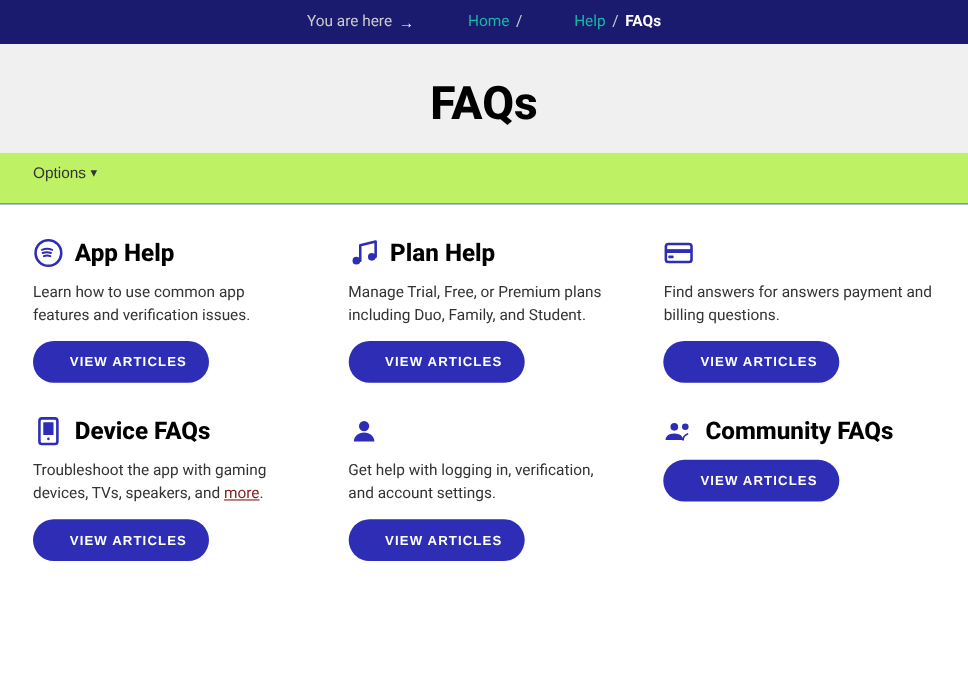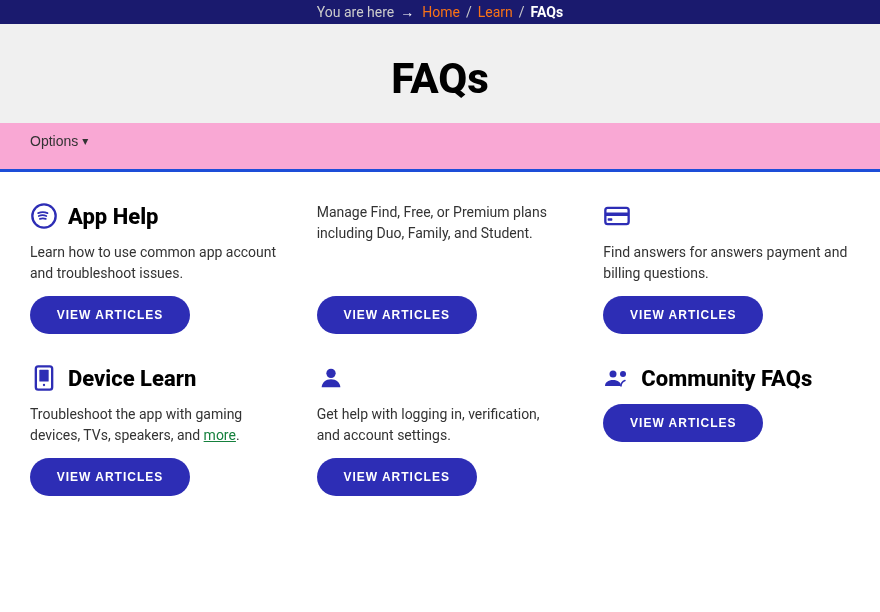--- a/index.html
+++ b/index.html
@@ -10,34 +10,35 @@
       min-height: 612px;
     }
 
     
     .breadcrumb-bar {
       background: #1a1a6e;
       color: #fff;
       display: flex;
       align-items: center;
       justify-content: center;
-      height: 24px;
+      height: 40px;
       font-size: 14px;
     }
     .breadcrumb-bar .you-are-here {
       color: #ccc;
       margin-right: 6px;
     }
     .breadcrumb-bar .arrow {
       margin-right: 8px;
     }
     .breadcrumb-bar a, .breadcrumb-bar span.crumb {
-      color: #f97316;
+      color: #14b8a6;
       text-decoration: none;
       font-weight: 400;
+      margin-left: 41px;
     }
     .breadcrumb-bar .separator {
       margin: 0 6px;
       color: #ccc;
     }
     .breadcrumb-bar .current {
       font-weight: 700;
       color: #fff;
     }
 
@@ -48,24 +49,24 @@
       padding: 30px 20px 20px;
     }
     .page-title {
       font-size: 42px;
       font-weight: 800;
       color: #000;
     }
 
     
     .options-bar {
-      background: #f9a8d4;
+      background: #bef264;
       padding: 10px 30px 20px;
       display: flex;
-      border-bottom: 3px solid #1d4ed8;
+      border-bottom: 1px solid #1d4ed8;
     }
     .options-btn {
       display: flex;
       align-items: center;
       gap: 4px;
       font-size: 14px;
       font-weight: 500;
       color: #333;
       background: none;
       border: none;
@@ -115,33 +116,33 @@
       display: inline-block;
       background: #2d2db5;
       color: #fff;
       border: none;
       border-radius: 24px;
       padding: 12px 20px;
       font-size: 12px;
       font-weight: 800;
       letter-spacing: 1px;
       cursor: pointer;
-      text-align: center;
+      text-align: right;
       width: 160px;
     }
   </style>
 </head>
 <body>
 
 <div class="breadcrumb-bar">
   <span class="you-are-here">You are here</span>
   <span class="arrow">→</span>
   <a href="#" class="crumb">Home</a>
   <span class="separator">/</span>
-  <a href="#" class="crumb">Learn</a>
+  <a href="#" class="crumb">Help</a>
   <span class="separator">/</span>
   <span class="current">FAQs</span>
 </div>
 
 <div class="page-header">
   <h1 class="page-title">FAQs</h1>
 </div>
 
 <div class="options-bar">
   <button class="options-btn">
@@ -156,26 +157,34 @@
     <div class="card">
       <div class="card-title">
         <svg class="card-icon" viewBox="0 0 24 24" fill="#2d2db5" xmlns="http://www.w3.org/2000/svg">
           <circle cx="12" cy="12" r="10" fill="none" stroke="#2d2db5" stroke-width="2"></circle>
           <path d="M7 9.5c2.5-1 5.5-1 8 0" stroke="#2d2db5" stroke-width="1.5" stroke-linecap="round" fill="none"></path>
           <path d="M7.5 12c2-0.8 4.5-0.8 6.5 0" stroke="#2d2db5" stroke-width="1.5" stroke-linecap="round" fill="none"></path>
           <path d="M8.5 14.5c1.5-0.6 3.5-0.6 5 0" stroke="#2d2db5" stroke-width="1.5" stroke-linecap="round" fill="none"></path>
         </svg>
         <span>App Help</span>
       </div>
-      <p class="card-description">Learn how to use common app account and troubleshoot issues.</p>
-      <button class="view-articles-btn">VIEW ARTICLES</button>
-    </div>
-
-    <div class="card">
-      <p class="card-description">Manage Find, Free, or Premium plans including Duo, Family, and Student.</p>
+      <p class="card-description">Learn how to use common app features and verification issues.</p>
+      <button class="view-articles-btn">VIEW ARTICLES</button>
+    </div>
+
+    <div class="card">
+      <div class="card-title">
+        <svg class="card-icon" viewBox="0 0 24 24" fill="#2d2db5" xmlns="http://www.w3.org/2000/svg">
+          <path d="M9 18V6l12-3v12" stroke="#2d2db5" stroke-width="2" fill="none" stroke-linecap="round" stroke-linejoin="round"></path>
+          <circle cx="6" cy="18" r="3" fill="#2d2db5"></circle>
+          <circle cx="18" cy="15" r="3" fill="#2d2db5"></circle>
+        </svg>
+        <span>Plan Help</span>
+      </div>
+      <p class="card-description">Manage Trial, Free, or Premium plans including Duo, Family, and Student.</p>
       <button class="view-articles-btn">VIEW ARTICLES</button>
     </div>
 
     <div class="card">
       <div class="card-title">
         <svg class="card-icon" viewBox="0 0 24 24" fill="none" xmlns="http://www.w3.org/2000/svg">
           <rect x="2" y="5" width="20" height="14" rx="2" stroke="#2d2db5" stroke-width="2" fill="none"></rect>
           <rect x="2" y="9" width="20" height="3" fill="#2d2db5"></rect>
           <rect x="4" y="14" width="4" height="2" rx="0.5" fill="#2d2db5"></rect>
         </svg>
@@ -184,23 +193,23 @@
       <button class="view-articles-btn">VIEW ARTICLES</button>
     </div>
 
     <div class="card">
       <div class="card-title">
         <svg class="card-icon" viewBox="0 0 24 24" fill="none" xmlns="http://www.w3.org/2000/svg">
           <rect x="5" y="2" width="14" height="20" rx="2" stroke="#2d2db5" stroke-width="2" fill="none"></rect>
           <rect x="8" y="5" width="8" height="10" rx="0.5" fill="#2d2db5"></rect>
           <circle cx="12" cy="18" r="1" fill="#2d2db5"></circle>
         </svg>
-        <span>Device Learn</span>
-      </div>
-      <p class="card-description">Troubleshoot the app with gaming devices, TVs, speakers, and <a href="#" style="color:#15803d;">more</a>.</p>
+        <span>Device FAQs</span>
+      </div>
+      <p class="card-description">Troubleshoot the app with gaming devices, TVs, speakers, and <a href="#" style="color:#7f1d1d;">more</a>.</p>
       <button class="view-articles-btn">VIEW ARTICLES</button>
     </div>
 
     <div class="card">
       <div class="card-title">
         <svg class="card-icon" viewBox="0 0 24 24" fill="#2d2db5" xmlns="http://www.w3.org/2000/svg">
           <circle cx="12" cy="8" r="4" fill="#2d2db5"></circle>
           <path d="M4 20c0-4 3.6-7 8-7s8 3 8 7" fill="#2d2db5"></path>
         </svg>
       </div>

